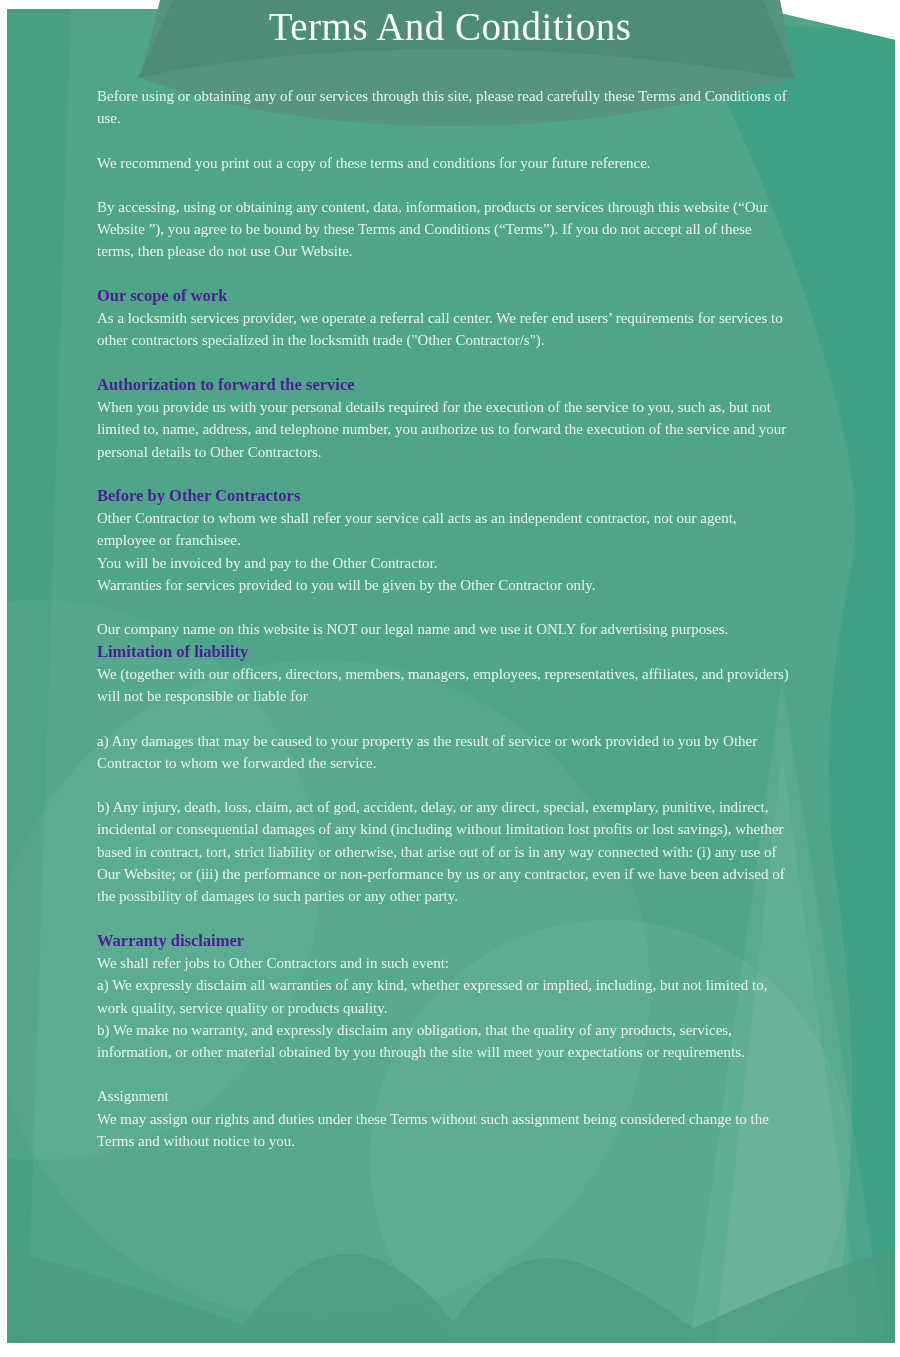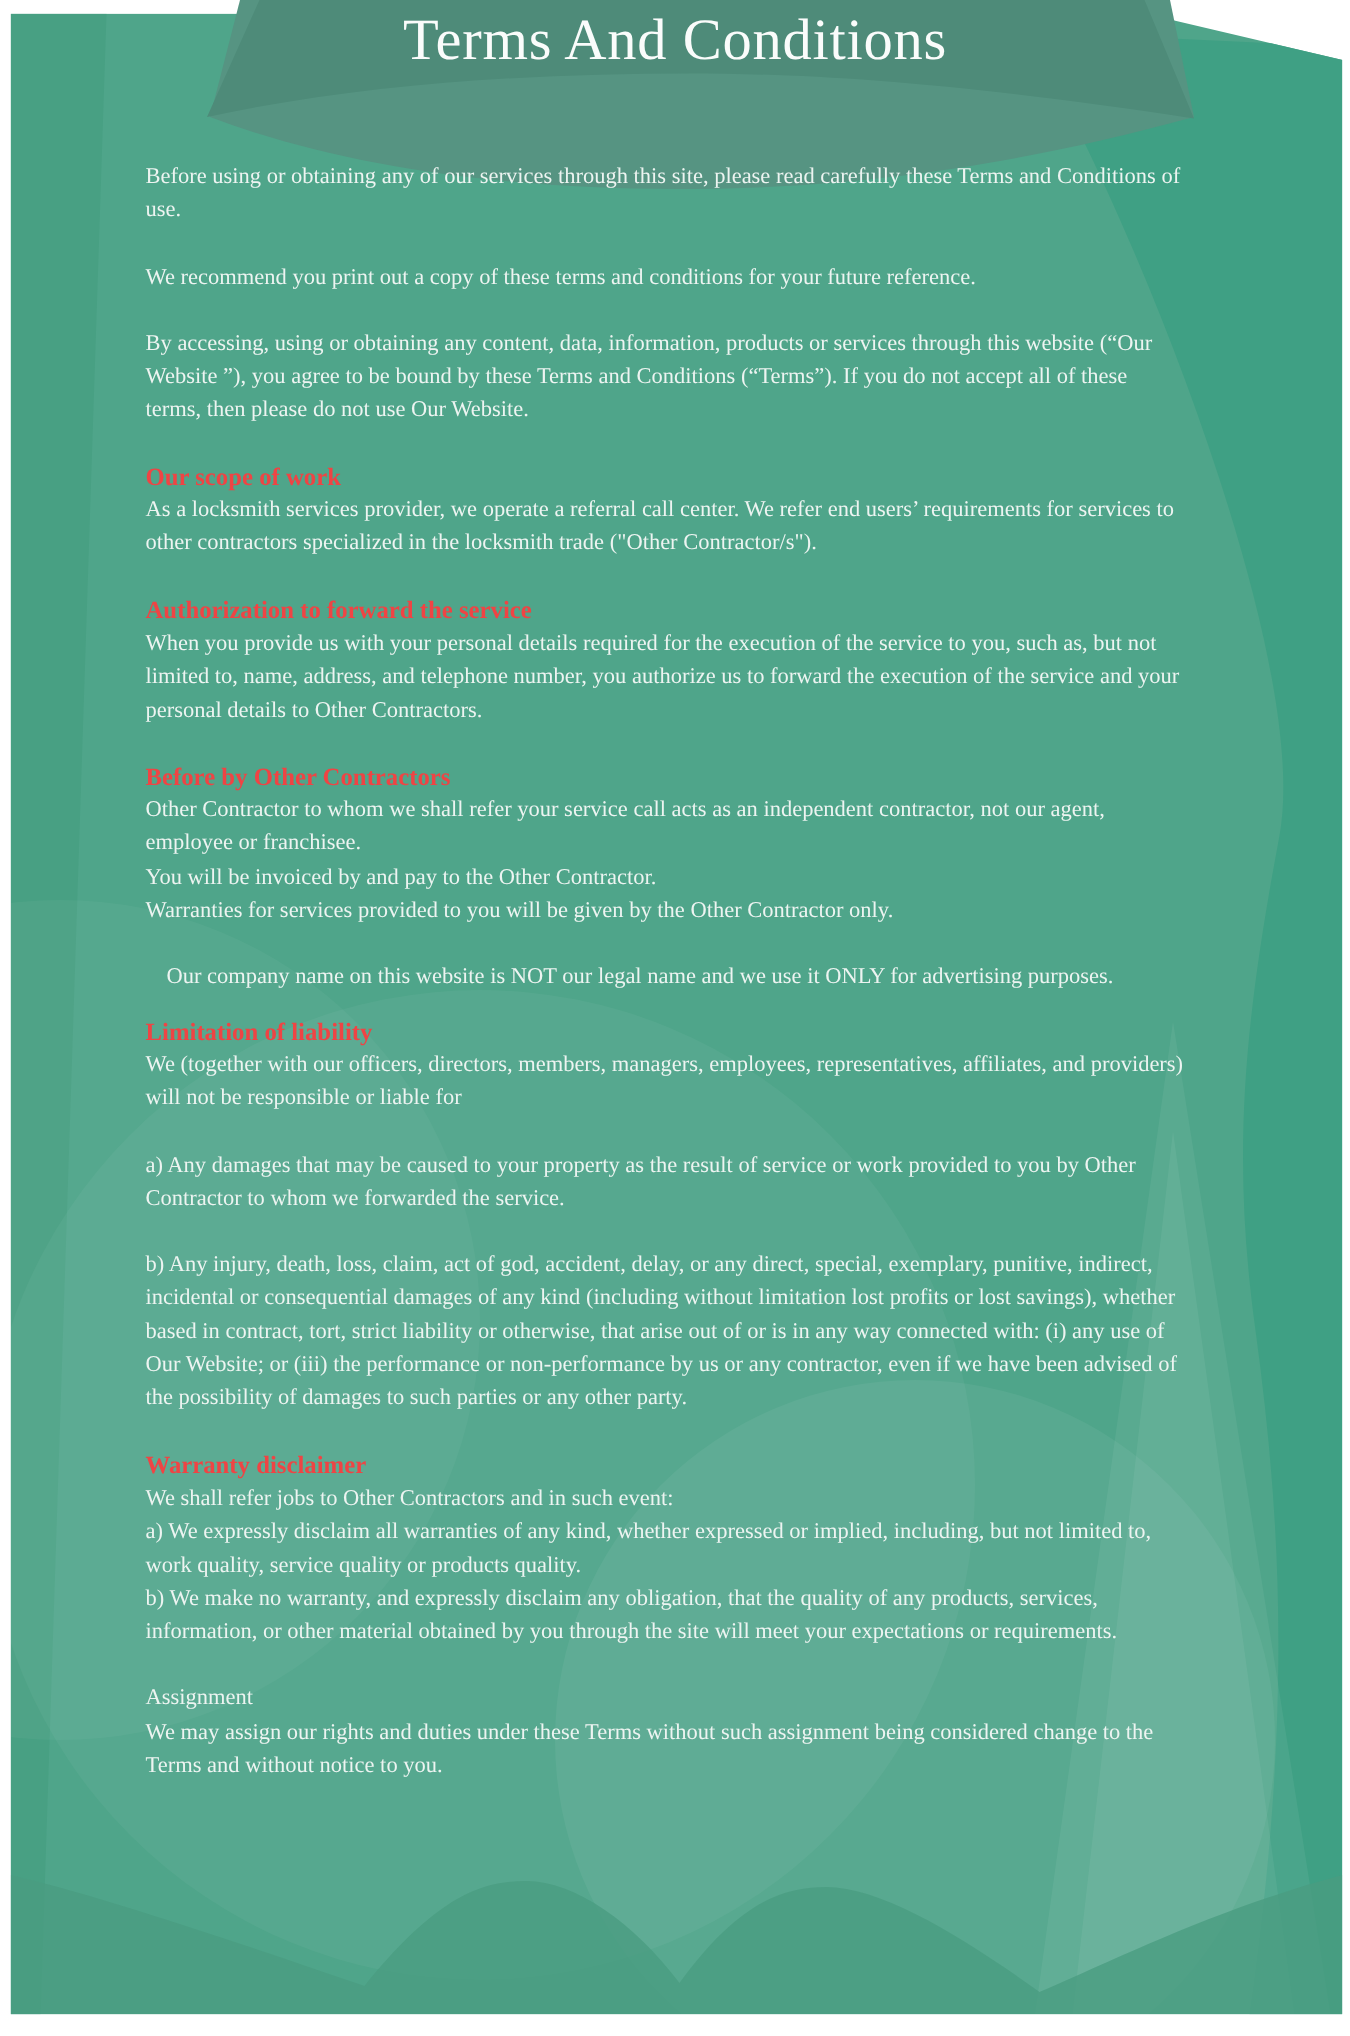--- a/index.html
+++ b/index.html
@@ -14,27 +14,27 @@
     clip-path:polygon(0 0,756px 0,100% 31px,100% 100%,0 100%);
   }
   .deco{position:absolute;inset:0;width:100%;height:100%;display:block;}
   
   .banner{position:absolute;left:0;top:0;width:900px;height:135px;z-index:3;display:block;}
   .title{
     position:absolute;left:0;top:4px;width:900px;text-align:center;z-index:4;
     font-size:39px;font-weight:500;letter-spacing:.5px;color:#fafcfb;
   }
   .content{
-    position:absolute;left:97px;top:107px;width:692px;z-index:5;
+    position:absolute;left:97px;top:85px;width:692px;z-index:5;
     color:#edf4f1;font-size:15px;line-height:22.3px;
   }
   .para{margin:0 0 22px;}
-  .h{font-size:16.5px;font-weight:bold;margin:0;color:#ef4444;line-height:22.3px;}
+  .h{font-size:16.5px;font-weight:bold;margin:0;color:#4c1d95;line-height:22.3px;}
   .line{margin:0;}
-  .tight{margin:14px;}
+  .tight{margin:0;}
   .gap-after{margin-bottom:22px;}
 </style>
 </head>
 <body>
 
 <div class="page">
 
   <div class="canvas">
     <svg class="deco" viewBox="0 0 888 1334" preserveAspectRatio="none" aria-hidden="true">
 

